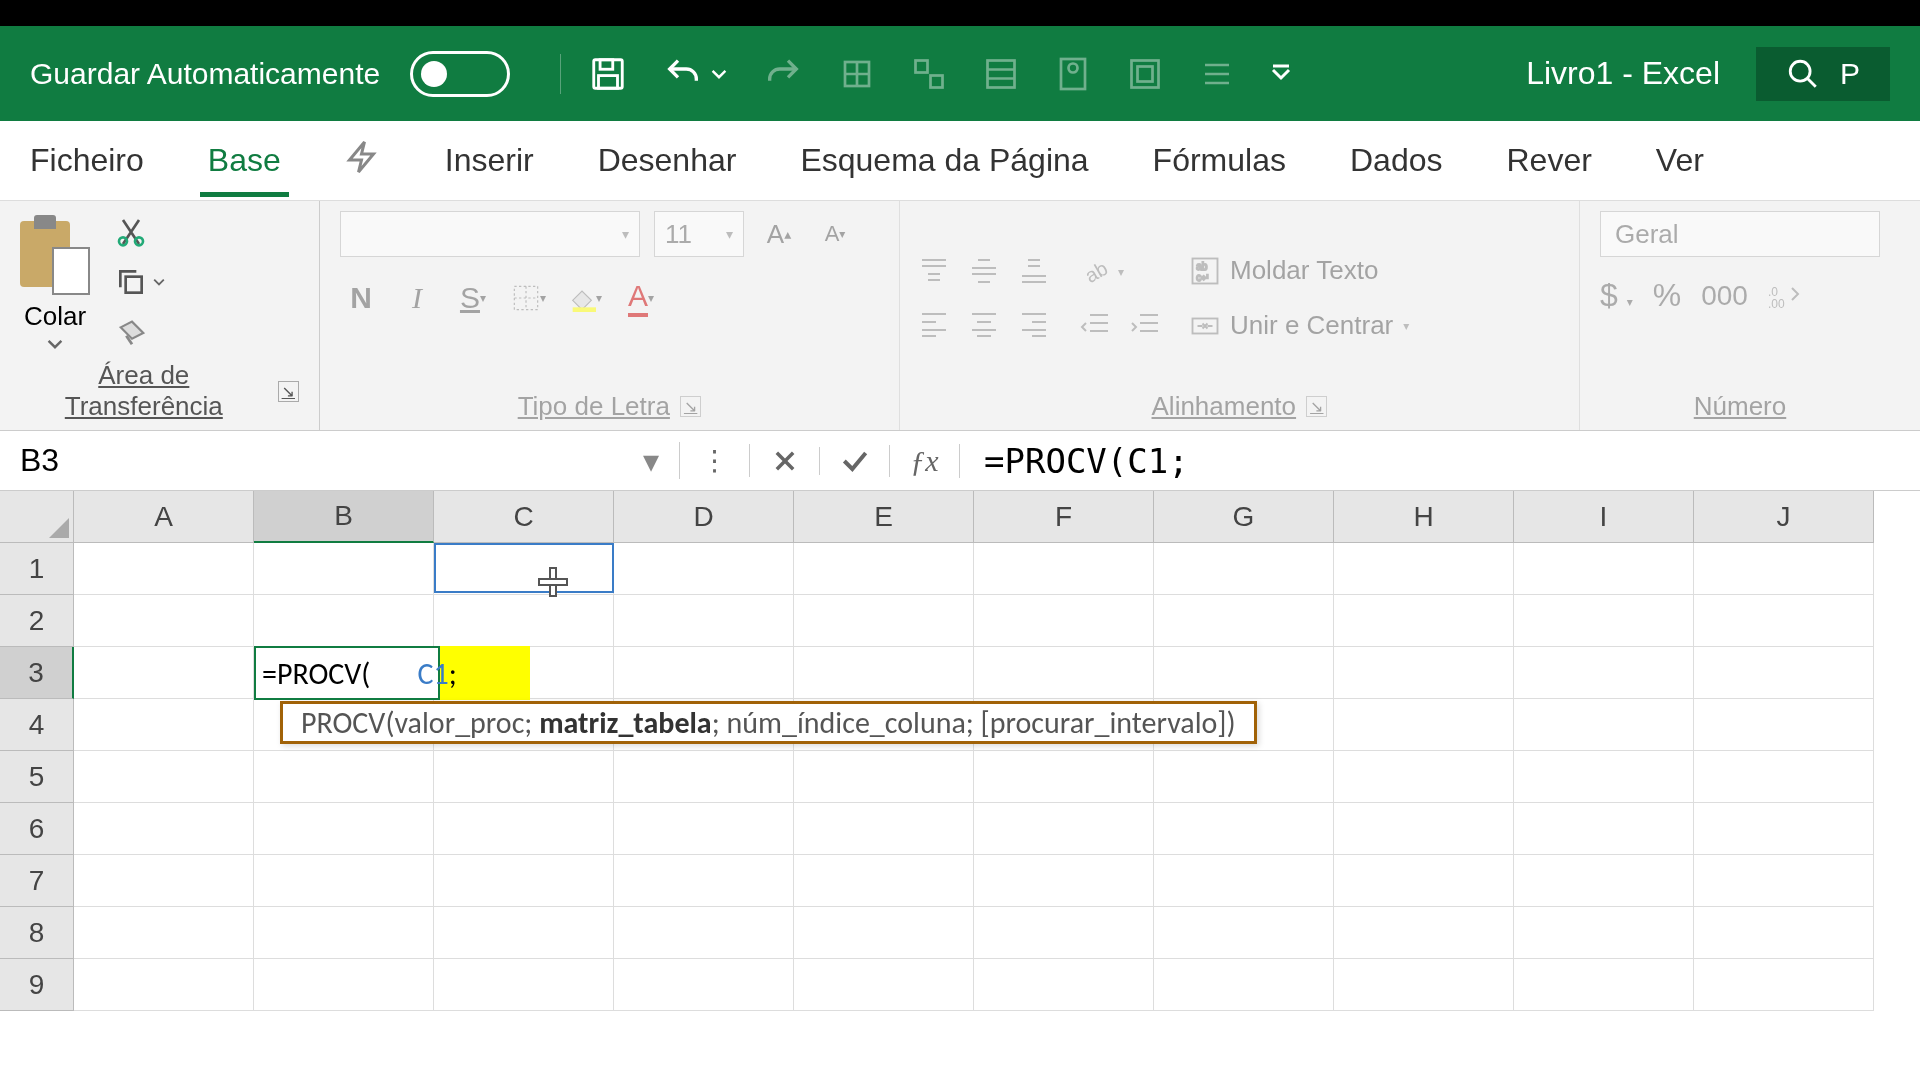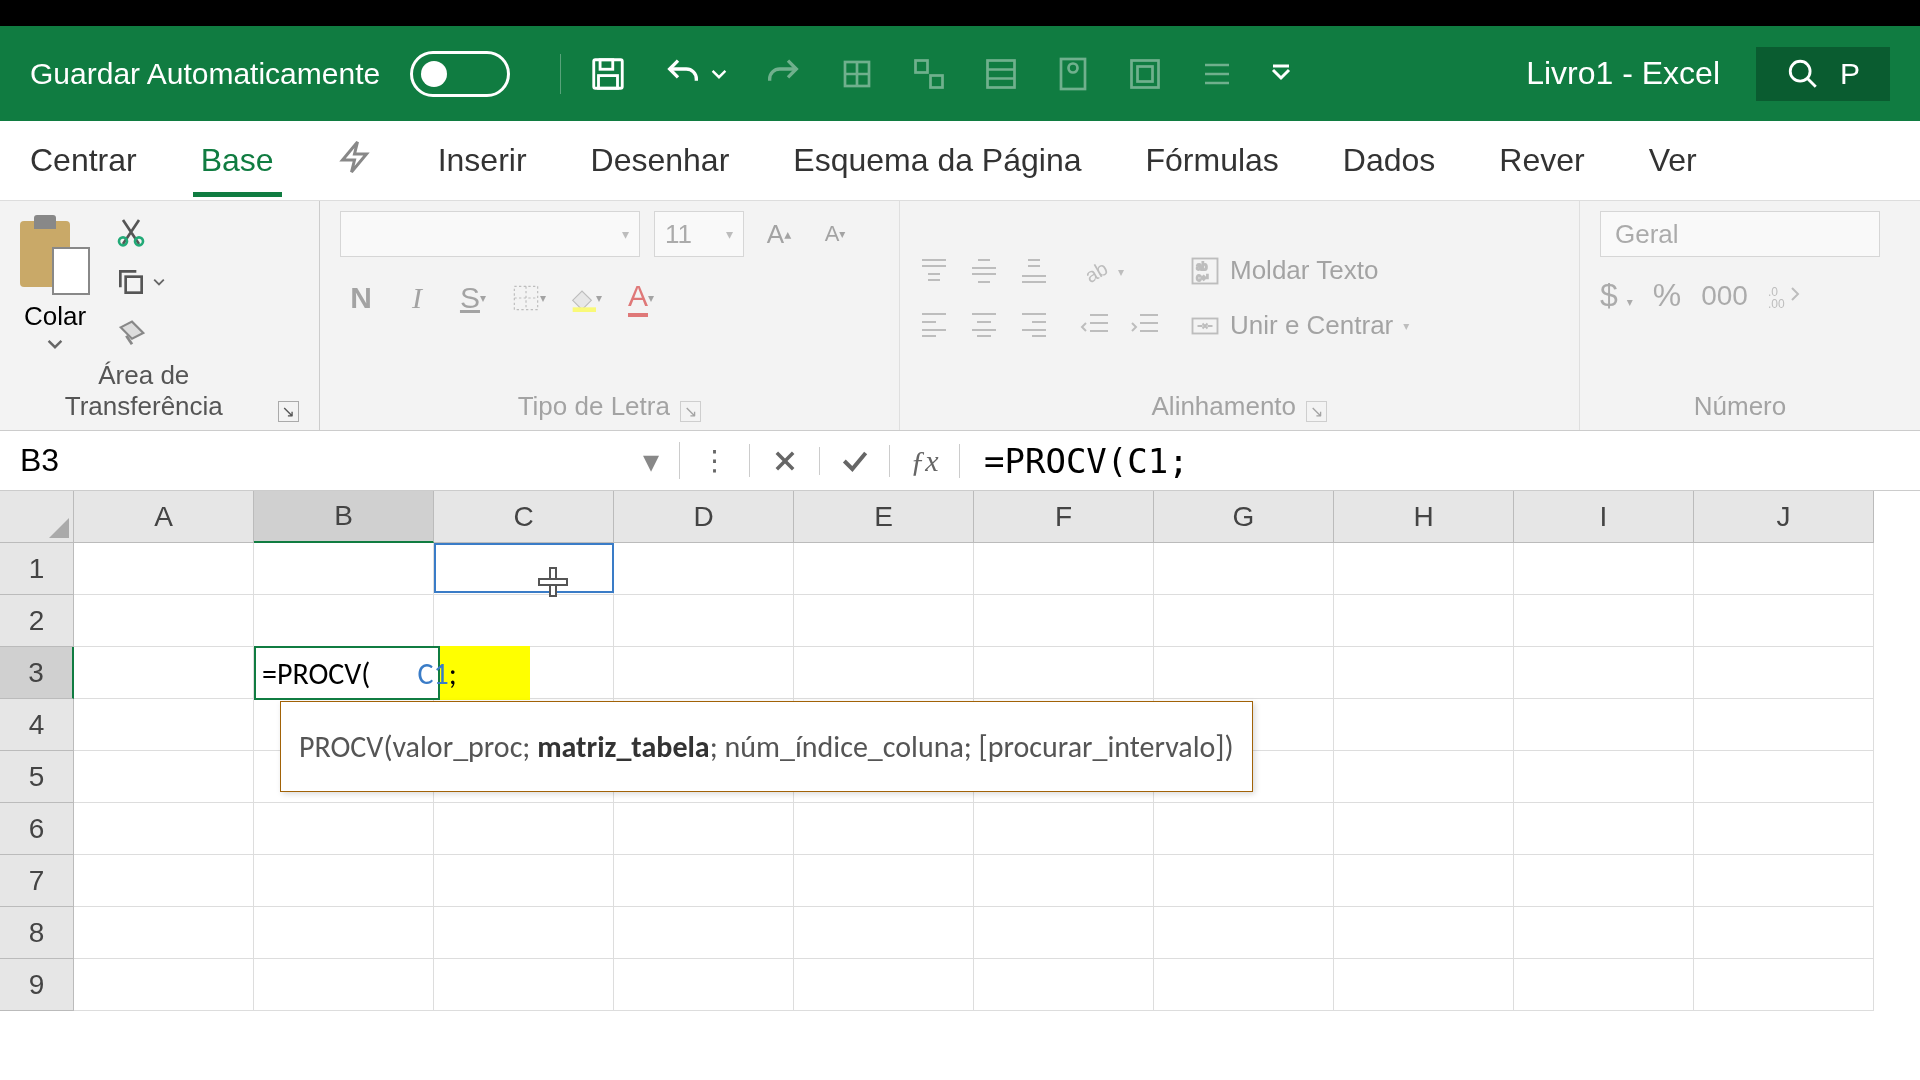--- a/index.html
+++ b/index.html
@@ -19,21 +19,21 @@
   .ribbon-tabs { background: #fff; height: 80px; display: flex; align-items: center; padding: 0 22px; gap: 48px; border-bottom: 1px solid #ddd; }
   .ribbon-tab { font-size: 32px; color: #333; padding: 12px 8px; cursor: pointer; position: relative; }
   .ribbon-tab.active { color: #107C41; }
   .ribbon-tab.active::after { content: ''; position: absolute; bottom: -6px; left: 0; right: 0; height: 5px; background: #107C41; }
   .lightning { color: #888; font-size: 34px; }
   
   .ribbon-content { background: #f3f3f3; height: 230px; display: flex; border-bottom: 1px solid #ccc; }
   .ribbon-group { border-right: 1px solid #ccc; padding: 10px 20px 8px; display: flex; flex-direction: column; opacity: 0.5; }
   .ribbon-group.active { opacity: 1; }
   .group-body { flex: 1; display: flex; align-items: center; gap: 25px; }
-  .group-label { text-align: center; font-size: 26px; color: #555; padding-top: 6px; display: flex; align-items: flex-end; justify-content: center; gap: 10px; }
+  .group-label { text-align: center; font-size: 26px; color: #555; padding-top: 6px; display: flex; align-items: center; justify-content: center; gap: 10px; text-decoration: underline; }
   .group-launcher { font-size: 16px; color: #555; border: 1px solid #aaa; padding: 0 3px; }
   
   .clipboard-main { display: flex; flex-direction: column; align-items: center; gap: 6px; }
   .paste-icon { width: 70px; height: 80px; position: relative; }
   .paste-board { position: absolute; left: 0; top: 6px; width: 50px; height: 66px; background: #c9a968; border-radius: 4px; }
   .paste-clip { position: absolute; left: 14px; top: 0; width: 22px; height: 14px; background: #888; border-radius: 3px 3px 0 0; }
   .paste-sheet { position: absolute; right: 0; bottom: 0; width: 38px; height: 48px; background: #fff; border: 2px solid #888; }
   .clipboard-side { display: flex; flex-direction: column; gap: 18px; }
   
   .font-row { display: flex; gap: 14px; align-items: center; }
@@ -67,21 +67,21 @@
   .cursor-plus::before, .cursor-plus::after { content: ''; position: absolute; background: #fff; border: 2px solid #555; }
   .cursor-plus::before { left: 11px; top: 0; width: 4px; height: 26px; }
   .cursor-plus::after { top: 11px; left: 0; height: 4px; width: 26px; }
   
   .editing-cell { position: absolute; border: 2px solid #107C41; background: #fff; display: flex; align-items: center; padding: 8px 6px; font-size: 30px; font-family: Calibri, sans-serif; }
   .edit-highlight { position: absolute; background: #ffff00; }
   .edit-ref { color: #3a7cc7; margin-left: 47px; }
   .edit-caret { display: inline-block; width: 2px; height: 32px; background: #000; vertical-align: middle; animation: blink 1s infinite; }
   @keyframes blink { 50% { opacity: 0; } }
   
-  .tooltip { position: absolute; background: #fff; border: 1px solid #a16207; box-shadow: 2px 2px 6px rgba(0,0,0,0.15); padding: 26px 18px; font-size: 30px; color: #555; font-family: Calibri, sans-serif; }
+  .tooltip { position: absolute; background: #fff; border: 3px solid #a16207; box-shadow: 2px 2px 6px rgba(0,0,0,0.15); padding: 0 18px; font-size: 30px; color: #555; font-family: Calibri, sans-serif; }
   .tooltip .arg-bold { font-weight: bold; color: #333; }
 </style>
 </head>
 <body>
 
 <div class="black-bar"></div>
 
 <div class="title-bar">
   <span class="autosave-label">Guardar Automaticamente</span>
   <div class="toggle">
@@ -157,21 +157,21 @@
   <div class="search-box">
     <svg width="34" height="34" viewBox="0 0 24 24" fill="none" stroke="#fff" stroke-width="2">
         <circle cx="10" cy="10" r="7"></circle>
         <path d="M21 21l-6-6"></path>
       </svg>
     <span style="margin-left:20px; font-size:30px;">P</span>
   </div>
 </div>
 
 <div class="ribbon-tabs">
-  <div class="ribbon-tab">Centrar</div>
+  <div class="ribbon-tab">Ficheiro</div>
   <div class="ribbon-tab active">Base</div>
   <div class="ribbon-tab lightning">
     <svg width="36" height="36" viewBox="0 0 24 24" fill="none" stroke="#888" stroke-width="2">
         <path d="M13 2L3 14h8l-2 8 10-12h-8l2-8z"></path>
       </svg>
   </div>
   <div class="ribbon-tab">Inserir</div>
   <div class="ribbon-tab">Desenhar</div>
   <div class="ribbon-tab">Esquema da Página</div>
   <div class="ribbon-tab">Fórmulas</div>

